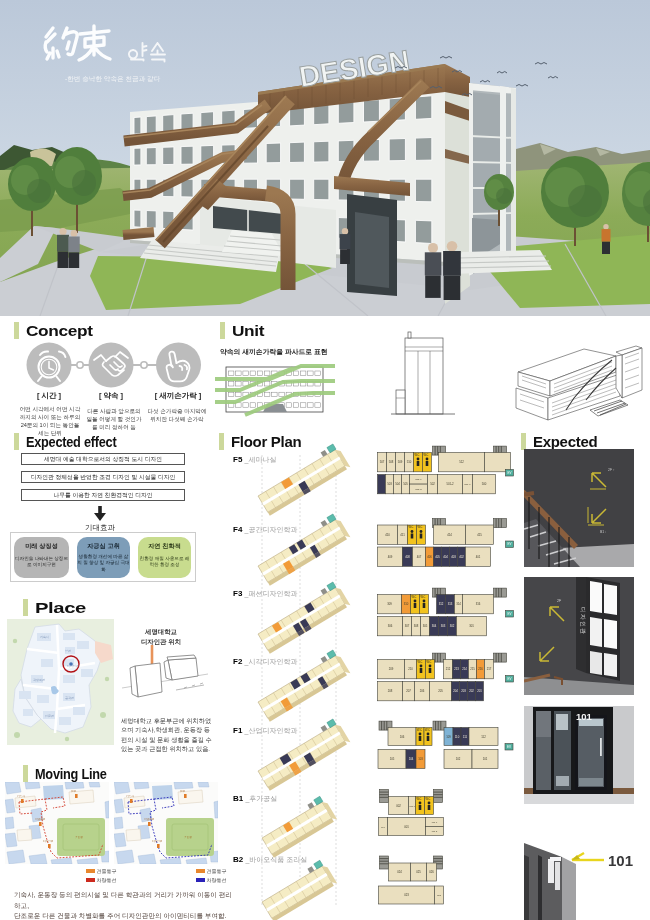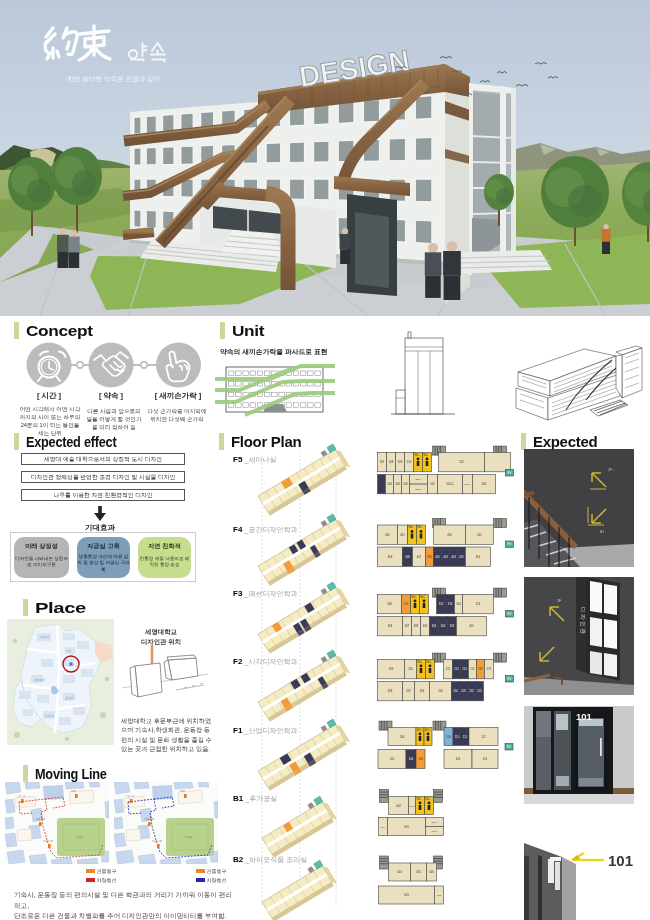--- a/index.html
+++ b/index.html
@@ -319,21 +319,21 @@
 
 <div class="abs" style="left:21px;top:471px;width:164px;height:12px;border:0.7px solid #555;display:flex;align-items:center;justify-content:center;font-size:5.8px;color:#222">디자인관 정체성을 반영한 조경 디자인 및 시설물 디자인</div>
 
 <div class="abs" style="left:21px;top:489px;width:164px;height:12px;border:0.7px solid #555;display:flex;align-items:center;justify-content:center;font-size:5.8px;color:#222">나무를 이용한 자연 친환경적인 디자인</div>
 
 <svg class="abs" style="left:93px;top:506px" width="14" height="15" viewBox="0 0 14 15">
  <path d="M7,0 L7,8" stroke="#222" stroke-width="3.6"></path>
       <path d="M1,7 L7,15 L13,7 Z" fill="#222"></path>
 </svg>
 
-<div class="abs" style="left:60px;top:523px;width:80px;text-align:center;font-size:7.5px;font-weight:bold;color:#222">기대효과</div>
+<div class="abs" style="left:60px;top:523px;width:80px;text-align:center;font-size:7.5px;font-weight:normal;color:#222">기대효과</div>
 
 <div class="abs" style="left:10px;top:532px;width:186px;height:50px;border:1px solid #ccc"></div>
 
 <div class="abs" style="left:14px;top:537px;width:55px;height:41px;background:#b5b5b5;border-radius:10px;color:#222;text-align:center">
  <div style="font-size:6.2px;font-weight:bold;margin-top:5px">미래 상징성</div>
  <div style="font-size:4.6px;margin-top:5px;line-height:1.4">디자인을 나타내는 상징으로 이미지구현</div>
 </div>
 
 <div class="abs" style="left:77px;top:537px;width:53px;height:41px;background:#7d9db8;border-radius:10px;color:#15232e;text-align:center">
  <div style="font-size:6.2px;font-weight:bold;margin-top:5px">자긍심 고취</div>

